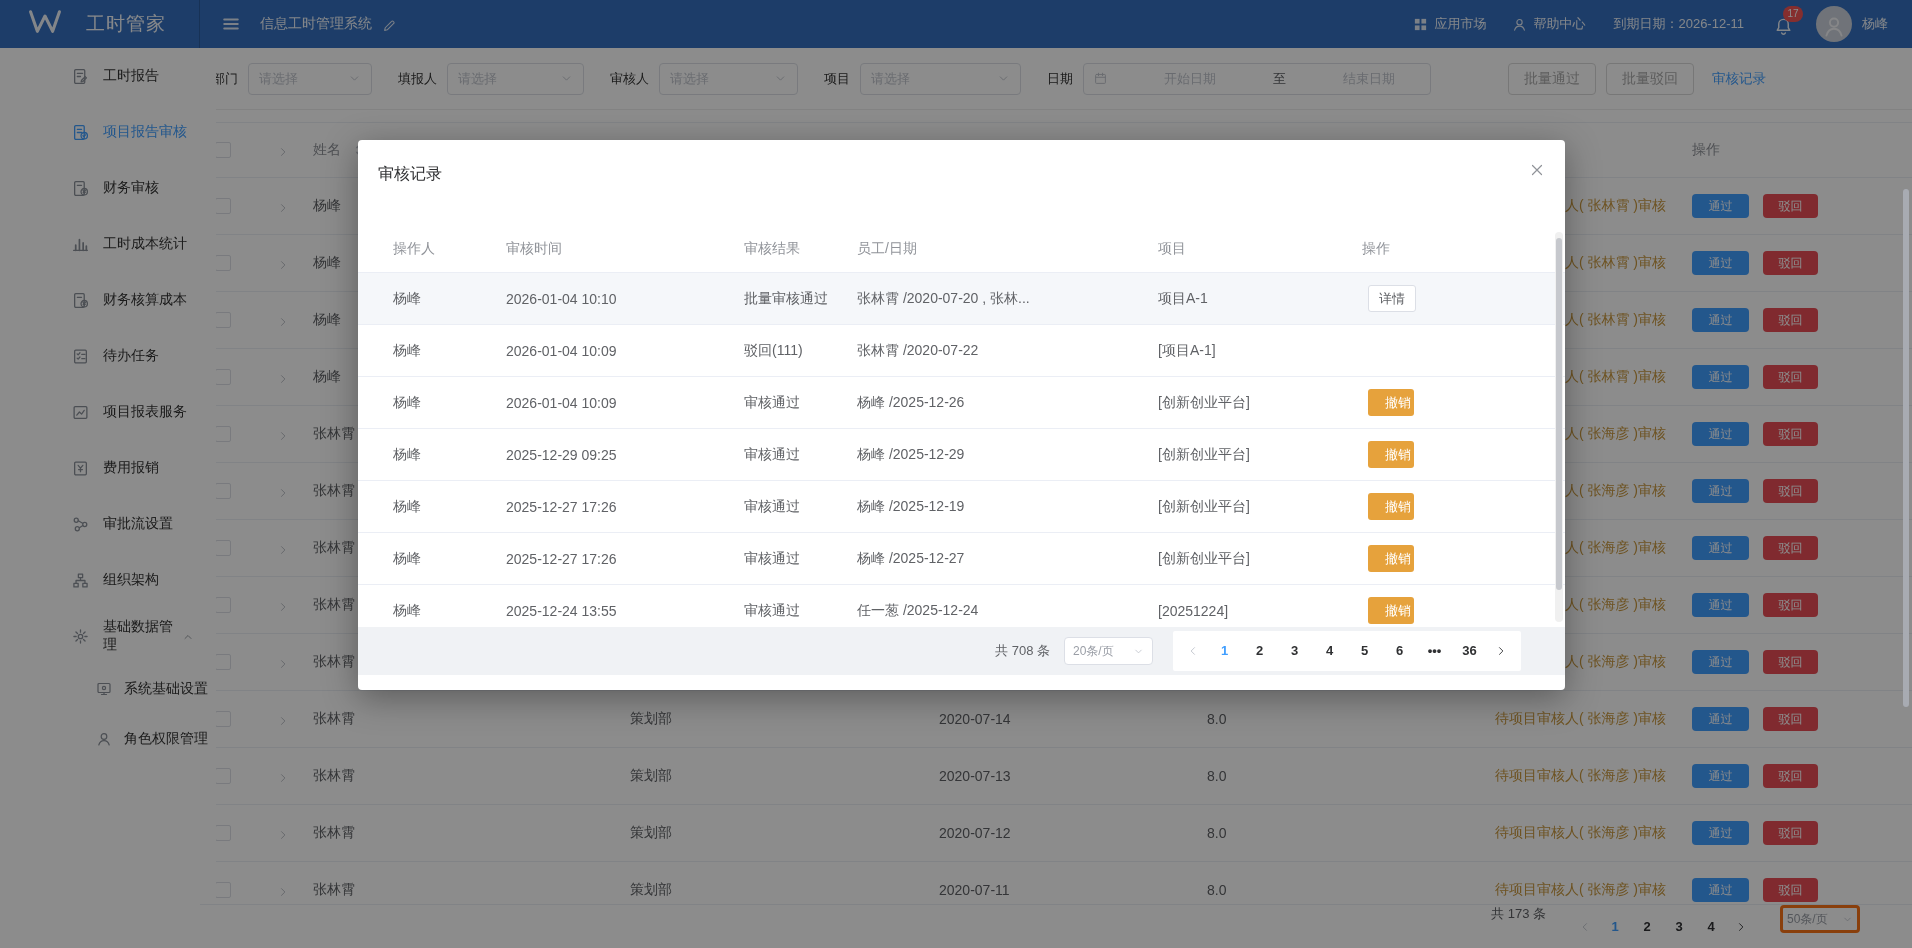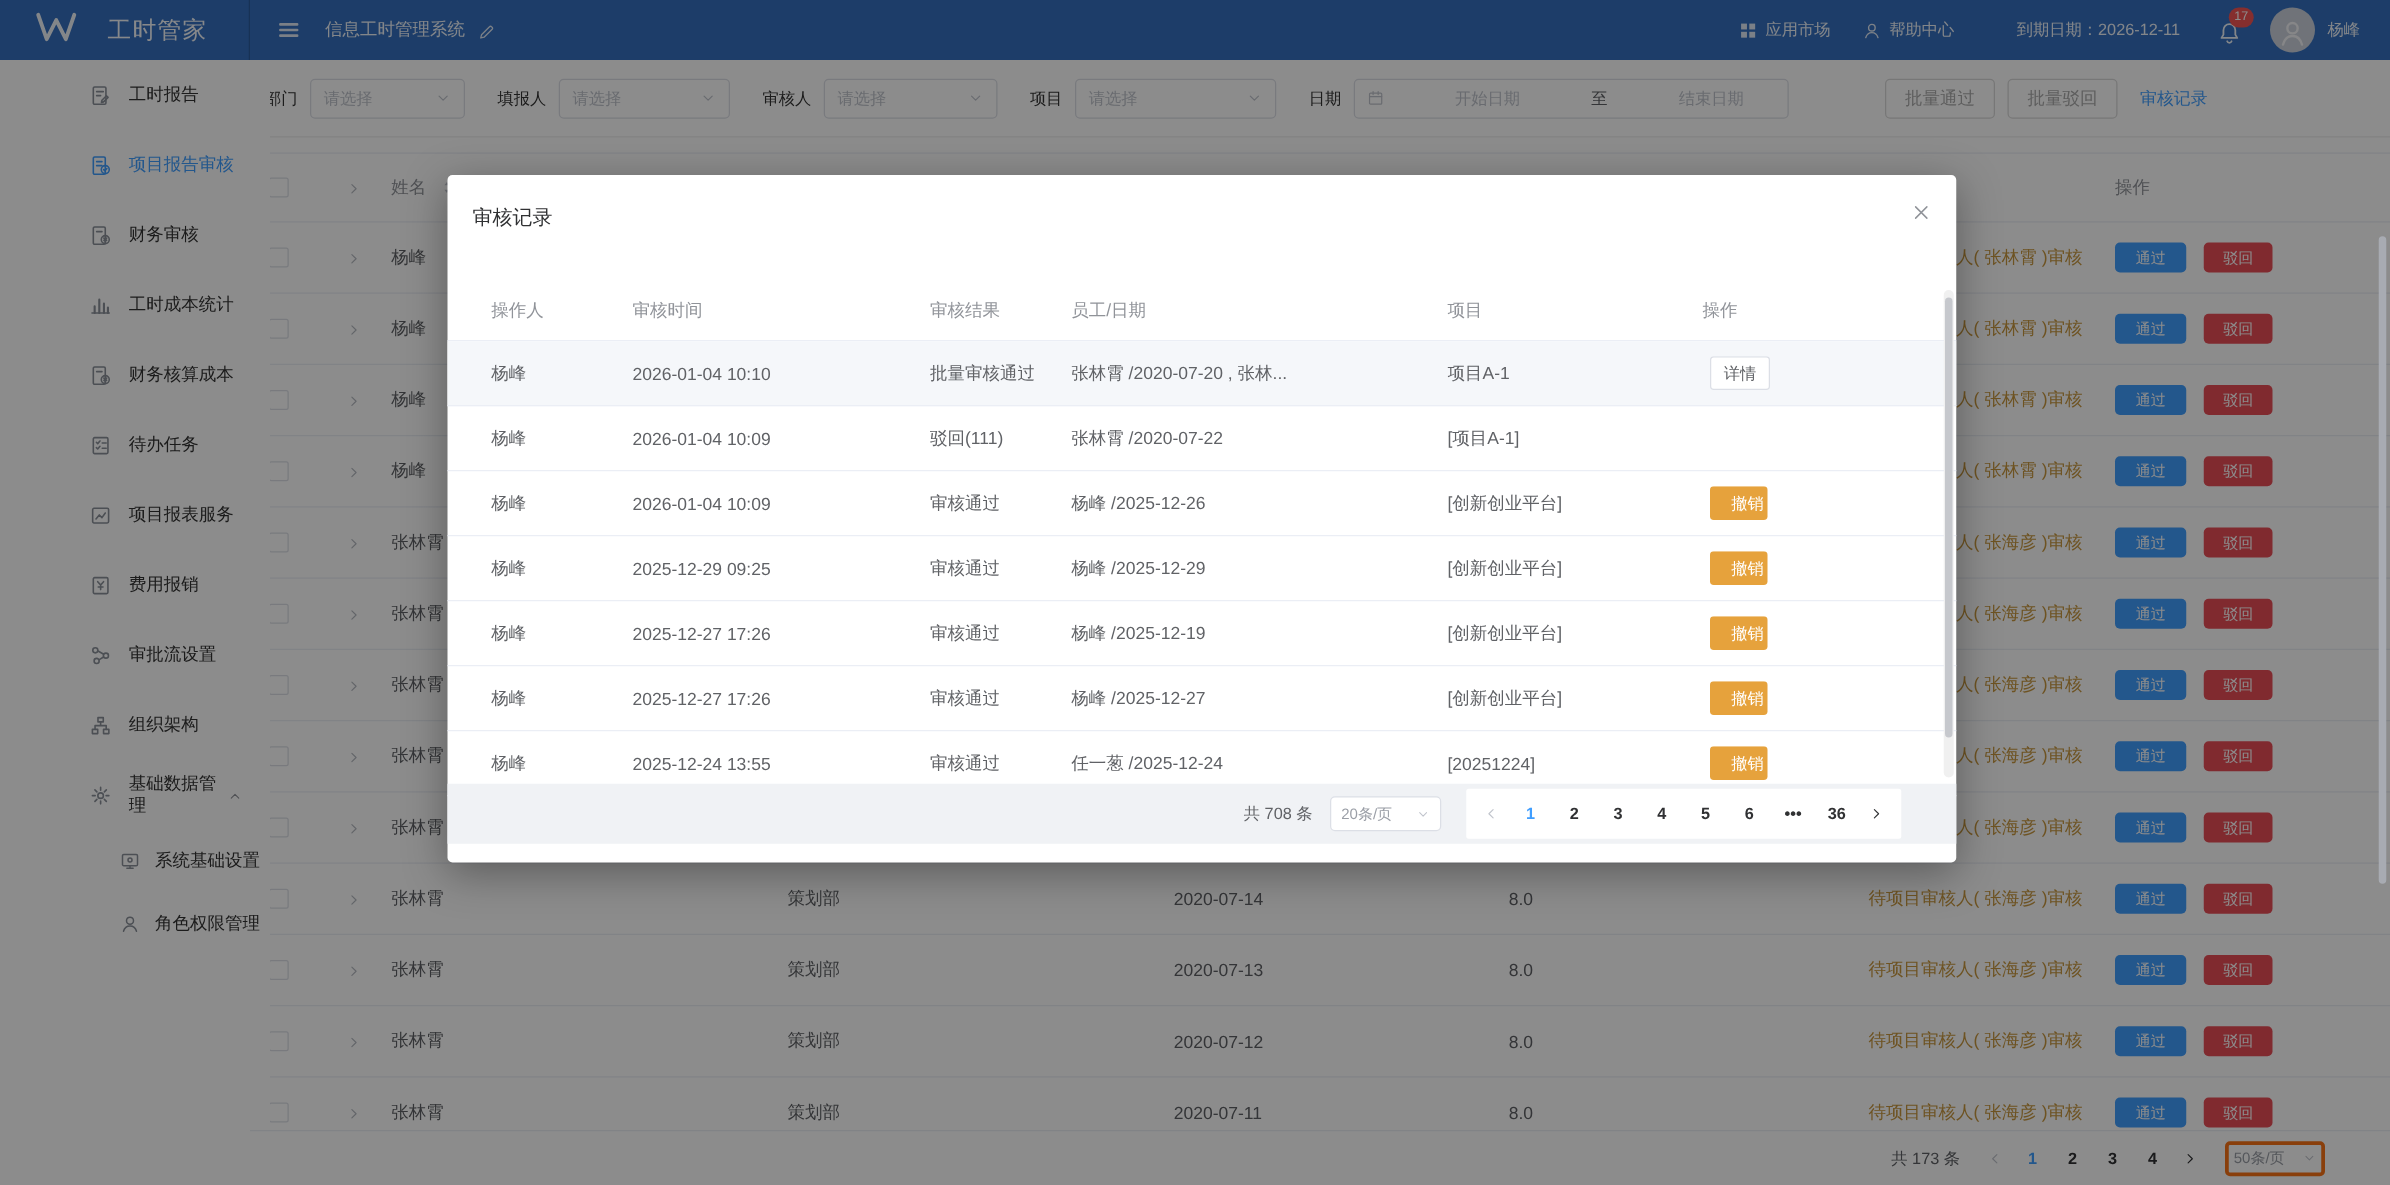--- a/index.html
+++ b/index.html
@@ -16,21 +16,21 @@
   .brand svg { width:34px; height:26px; stroke:rgba(255,255,255,0.92); stroke-width:3.6; }
   .brand-name { font-size:19px; margin-left:24px; letter-spacing:1px; color:rgba(255,255,255,0.95); }
   .tb-left { display:flex; align-items:center; margin-left:22px; }
   .tb-ico { width:18px; height:18px; display:inline-flex; color:rgba(255,255,255,0.85); }
   .tb-ico svg { width:18px; height:18px; }
   .sys-title { font-size:14px; margin:0 10px 0 20px; color:rgba(255,255,255,0.92); }
   .tb-right { margin-left:auto; display:flex; align-items:center; padding-right:24px; font-size:13px; color:rgba(255,255,255,0.92); }
   .tb-item { display:flex; align-items:center; margin-left:26px; cursor:default; }
   .tb-item .tb-ico { margin-right:6px; width:15px; height:15px; }
   .tb-item .tb-ico svg { width:15px; height:15px; }
-  .expiry { margin-left:50px; }
+  .expiry { margin-left:28px; }
   .bell-wrap { position:relative; margin-left:30px; width:20px; height:22px; }
   .bell-wrap svg { width:19px; height:19px; margin-top:4px; }
   .badge { position:absolute; top:-7px; left:9px; min-width:20px; height:16px; border-radius:8px; background:#f25555; color:#fff; font-size:10px; line-height:16px; text-align:center; padding:0 4px; }
   .avatar { width:36px; height:36px; border-radius:50%; background:#ccd2dc; margin-left:22px; display:flex; align-items:center; justify-content:center; color:#f4f5f7; overflow:hidden; }
   .avatar svg { width:22px; height:22px; margin-top:4px; stroke-width:1.4; }
   .uname { margin-left:10px; }
 
   
   .sidebar { position:absolute; left:16px; top:48px; width:200px; height:940px; background:#fff; z-index:1;padding-left:28px; }
   .side-item { height:56px; display:flex; align-items:center; padding-left:28px; font-size:14px; color:#333; cursor:pointer; }
@@ -77,21 +77,21 @@
   .c-hours { left:1007px; }
   .c-status { right:246px; color:#c8973e; }
   .c-action-h { left:1492px; }
   .sort-ico { position:absolute; left:152px; top:50%; transform:translateY(-50%); width:11px; height:14px; color:#c0c4cc; cursor:pointer; }
   .sort-ico svg { width:11px; height:14px; }
   .row-btn { position:absolute; top:50%; transform:translateY(-50%); height:24px; border:none; border-radius:4px; color:#fff; font-size:12px; cursor:pointer; font-family:inherit; }
   .btn-approve { left:1492px; width:57px; background:#409eff; }
   .btn-reject { left:1563px; width:55px; background:#e94e57; }
 
   
-  .main-pg { position:absolute; left:0; right:0; bottom:0; height:44px; background:#fff; border-top:1px solid #ebeef5; display:flex; align-items:center; justify-content:flex-end; padding-right:52px; z-index:1; }
+  .main-pg { position:absolute; left:0; right:0; bottom:0; height:44px; background:#fff; border-top:1px solid #ebeef5; display:flex; justify-content:flex-end; padding-right:52px; z-index:1;gap:11px; }
   .pg-total { font-size:13px; color:#606266; margin-right:14px; }
   .pg-item { min-width:32px; height:30px; line-height:30px; text-align:center; font-size:13px; font-weight:bold; color:#303133; cursor:pointer; }
   .pg-item.active { color:#409eff; }
   .pg-arrow { width:28px; height:30px; display:flex; align-items:center; justify-content:center; color:#303133; cursor:pointer; }
   .pg-arrow svg { width:12px; height:12px; }
   .pg-arrow.disabled { color:#c0c4cc; }
   .pg-size { margin-left:14px; width:80px; height:28px; border:3px solid #f97316; border-radius:4px; background:#fff; display:flex; align-items:center; justify-content:space-between; padding:0 4px; cursor:pointer; }
   .pg-size span { font-size:12px; color:#9a9ea6; }
   .pg-size .chev { width:11px; height:11px; color:#c0c4cc; display:inline-flex; }
   .pg-size .chev svg { width:11px; height:11px; }

